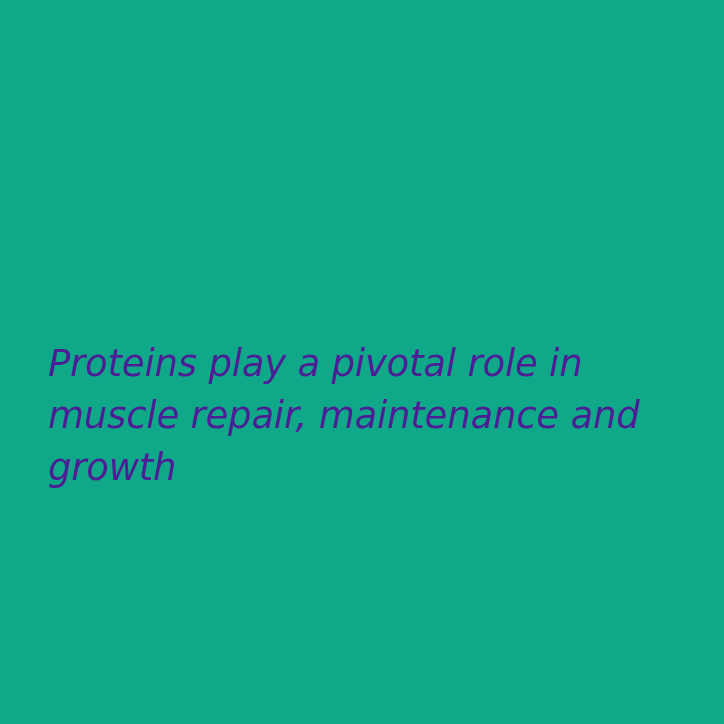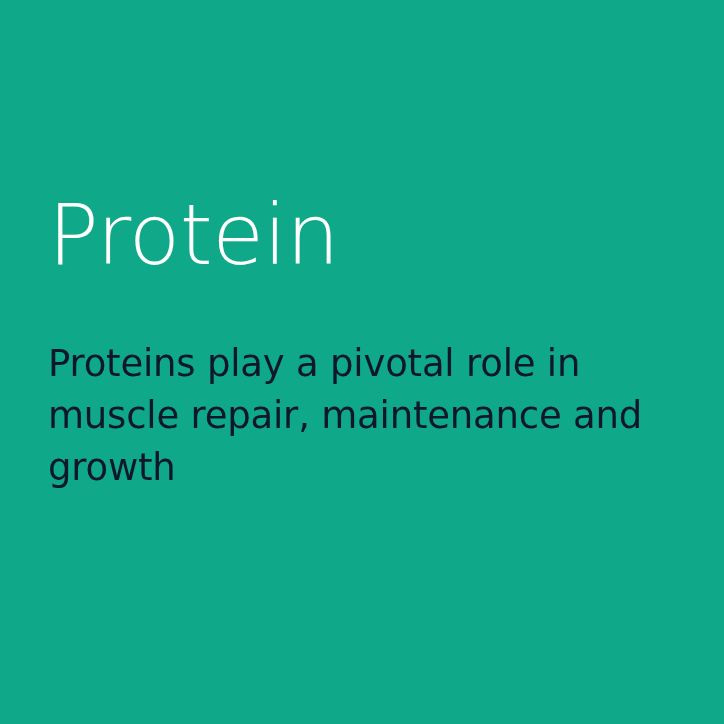--- a/index.html
+++ b/index.html
@@ -43,21 +43,22 @@
     position: absolute;
     left: 48px;
     top: 338px;
     width: 600px;
     margin: 0;
     font-family: "DejaVu Sans", sans-serif;
     font-size: 37px;
     font-weight: 400;
     line-height: 52px;
     letter-spacing: -0.2px;
-    color: #0f172a;
+    color: #4c1d95;
+    font-style: italic;
   }
 
   
   .logo {
     position: absolute;
     left: 0;
     right: 0;
     top: 584px;
     text-align: center;
   }
@@ -95,18 +96,17 @@
     white-space: nowrap;
     transform: scaleX(0.90);
     transform-origin: center;
   }
 </style>
 </head>
 <body>
 
 <div class="card">
 
-  <h1 class="headline">Protein</h1>
 
   <p class="body-copy">Proteins play a pivotal role in muscle repair, maintenance and growth</p>
 
 
 </div>
 
 </body></html>

